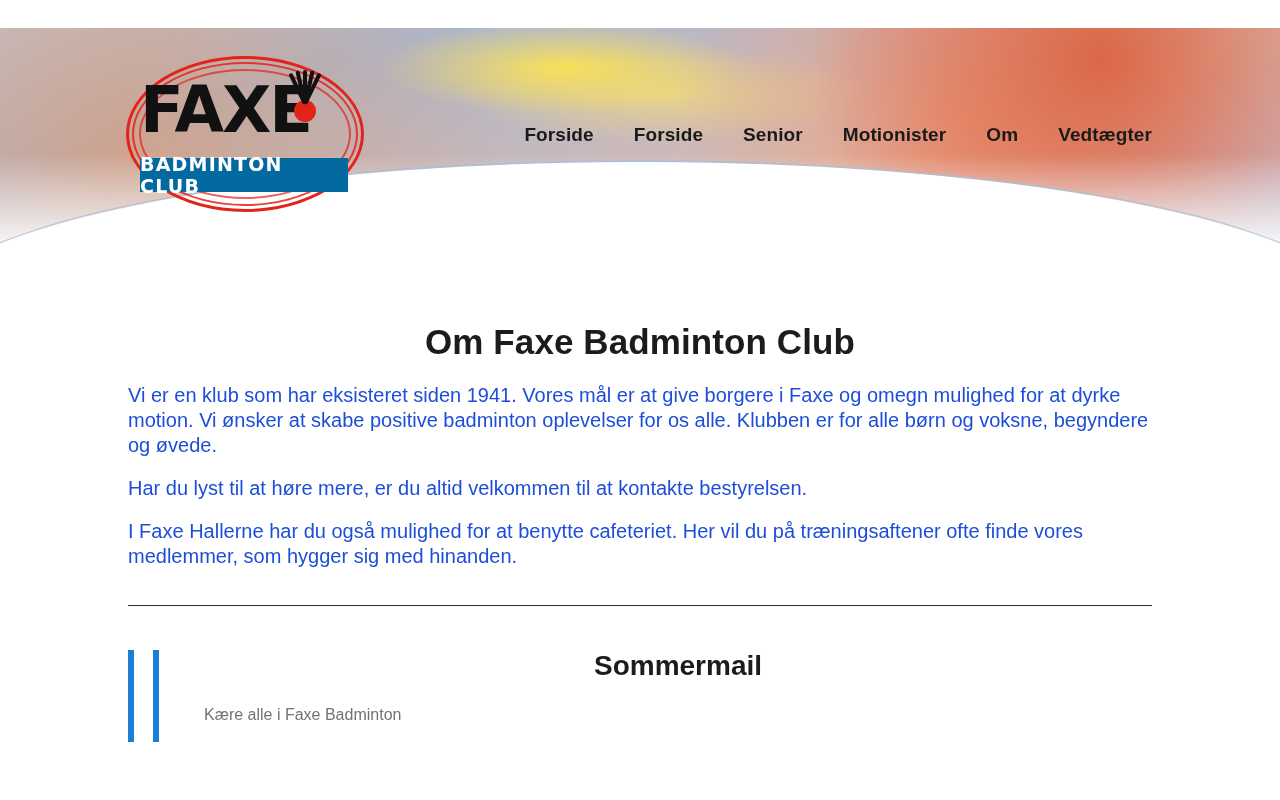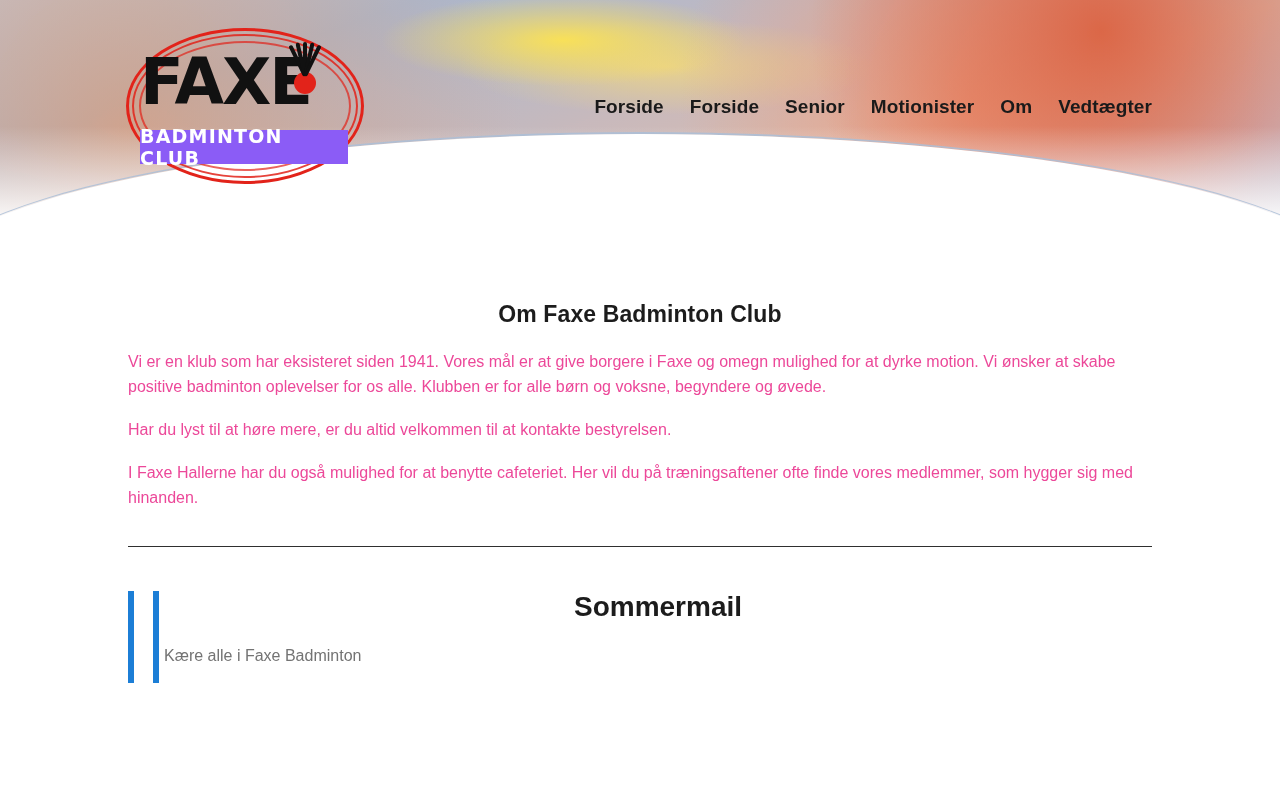--- a/index.html
+++ b/index.html
@@ -13,20 +13,21 @@
     background: #ffffff;
     color: #222222;
   }
 
   
   .hero {
     position: relative;
     width: 1280px;
     height: 222px;
     overflow: hidden;
+    margin-top: 28px;
   }
   .hero-photo {
     position: absolute;
     inset: 0;
     background:
       radial-gradient(circle at 86% 14%, rgba(214,92,60,0.85) 0%, rgba(214,92,60,0.0) 26%),
       radial-gradient(circle at 76% 45%, rgba(236,152,120,0.75) 0%, rgba(236,152,120,0.0) 30%),
       radial-gradient(ellipse at 44% 18%, rgba(250,226,90,0.95) 0%, rgba(250,226,90,0.0) 18%),
       radial-gradient(ellipse at 52% 30%, rgba(248,221,120,0.7) 0%, rgba(248,221,120,0.0) 22%),
       radial-gradient(circle at 10% 60%, rgba(233,146,92,0.55) 0%, rgba(233,146,92,0.0) 34%),
@@ -89,21 +90,21 @@
     letter-spacing: -2px;
     color: #111111;
     font-family: "DejaVu Sans", sans-serif;
   }
   .logo-sub {
     position: absolute;
     left: 14px;
     top: 110px;
     width: 208px;
     height: 34px;
-    background: #8b5cf6;
+    background: #0369a1;
     color: #ffffff;
     font-size: 19px;
     font-weight: 700;
     letter-spacing: 1.2px;
     display: flex;
     align-items: center;
     justify-content: center;
     font-family: "DejaVu Sans", sans-serif;
   }
   .shuttle {
@@ -134,72 +135,72 @@
   .shuttle .feather:nth-child(5) { transform: rotate(13deg); }
   .shuttle .feather:nth-child(6) { transform: rotate(26deg); }
 
   
   .nav {
     position: absolute;
     right: 128px;
     top: 96px;
     display: flex;
     align-items: center;
-    gap: 2px;
+    gap: 16px;
   }
   .nav a {
     display: inline-block;
     padding: 0 12px;
     font-size: 19px;
     font-weight: 700;
     color: #1a1a1a;
     text-decoration: none;
     letter-spacing: .1px;
     font-family: "Liberation Sans", sans-serif;
   }
   .nav a:last-child { padding-right: 0; }
 
   
   .main {
     width: 1280px;
     padding: 0 128px;
   }
   .page-title {
-    margin: 7px;
+    margin: 0;
     padding-top: 72px;
     text-align: center;
-    font-size: 23px;
+    font-size: 35px;
     font-weight: 700;
     color: #1c1c1c;
     letter-spacing: .1px;
   }
   .para {
     margin: 0;
-    font-size: 16px;
+    font-size: 20px;
     line-height: 25px;
-    color: #ec4899;
+    color: #1d4ed8;
   }
   .p1 { margin-top: 21px; }
   .p2 { margin-top: 28px; }
   .p3 { margin-top: 18px; }
   .p4 { margin-top: 18px; }
   .p5 { margin-top: 28px; }
 
   .divider {
     margin-top: 36px;
     border: none;
     border-top: 1px solid #2f2f2f;
     width: 1024px;
   }
 
   
   .quote {
     position: relative;
     margin-top: 44px;
-    padding-left: 36px;
+    padding-left: 76px;
   }
   .quote-bar {
     position: absolute;
     left: 0;
     top: 0;
     width: 6px;
     height: 92px;
     background: #1c7ed6;
   }
   .quote-bar.b2 {

